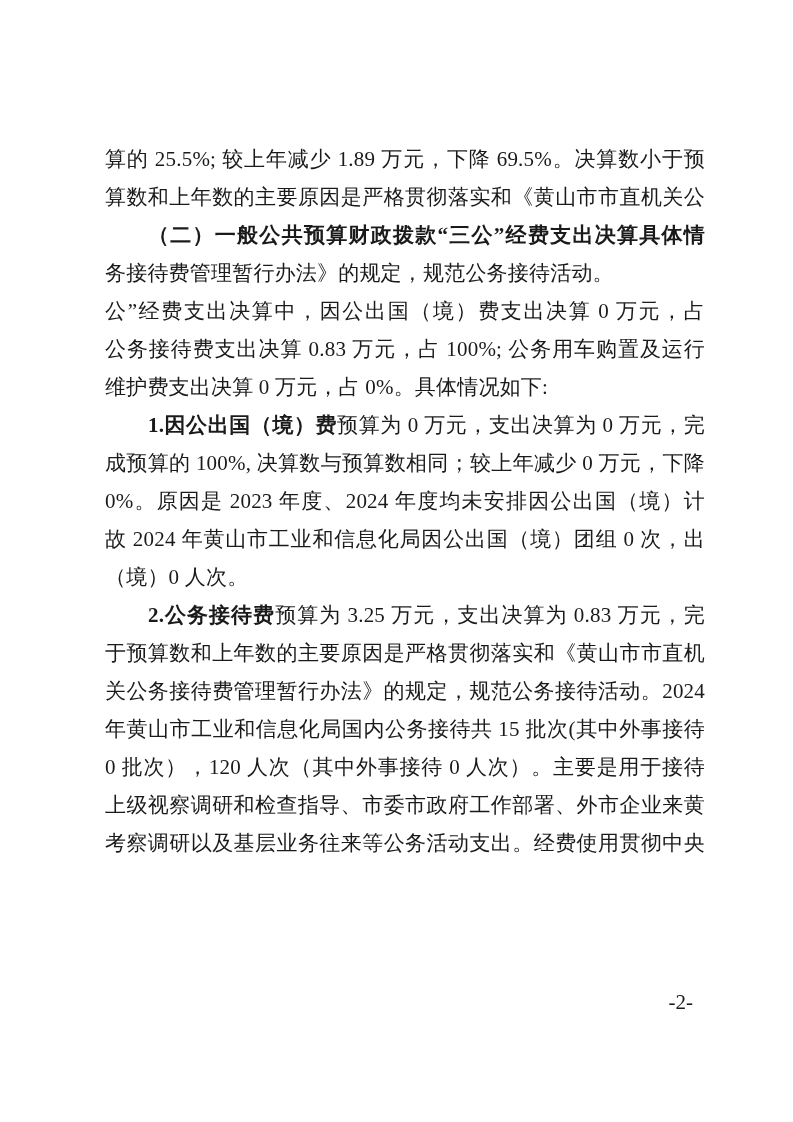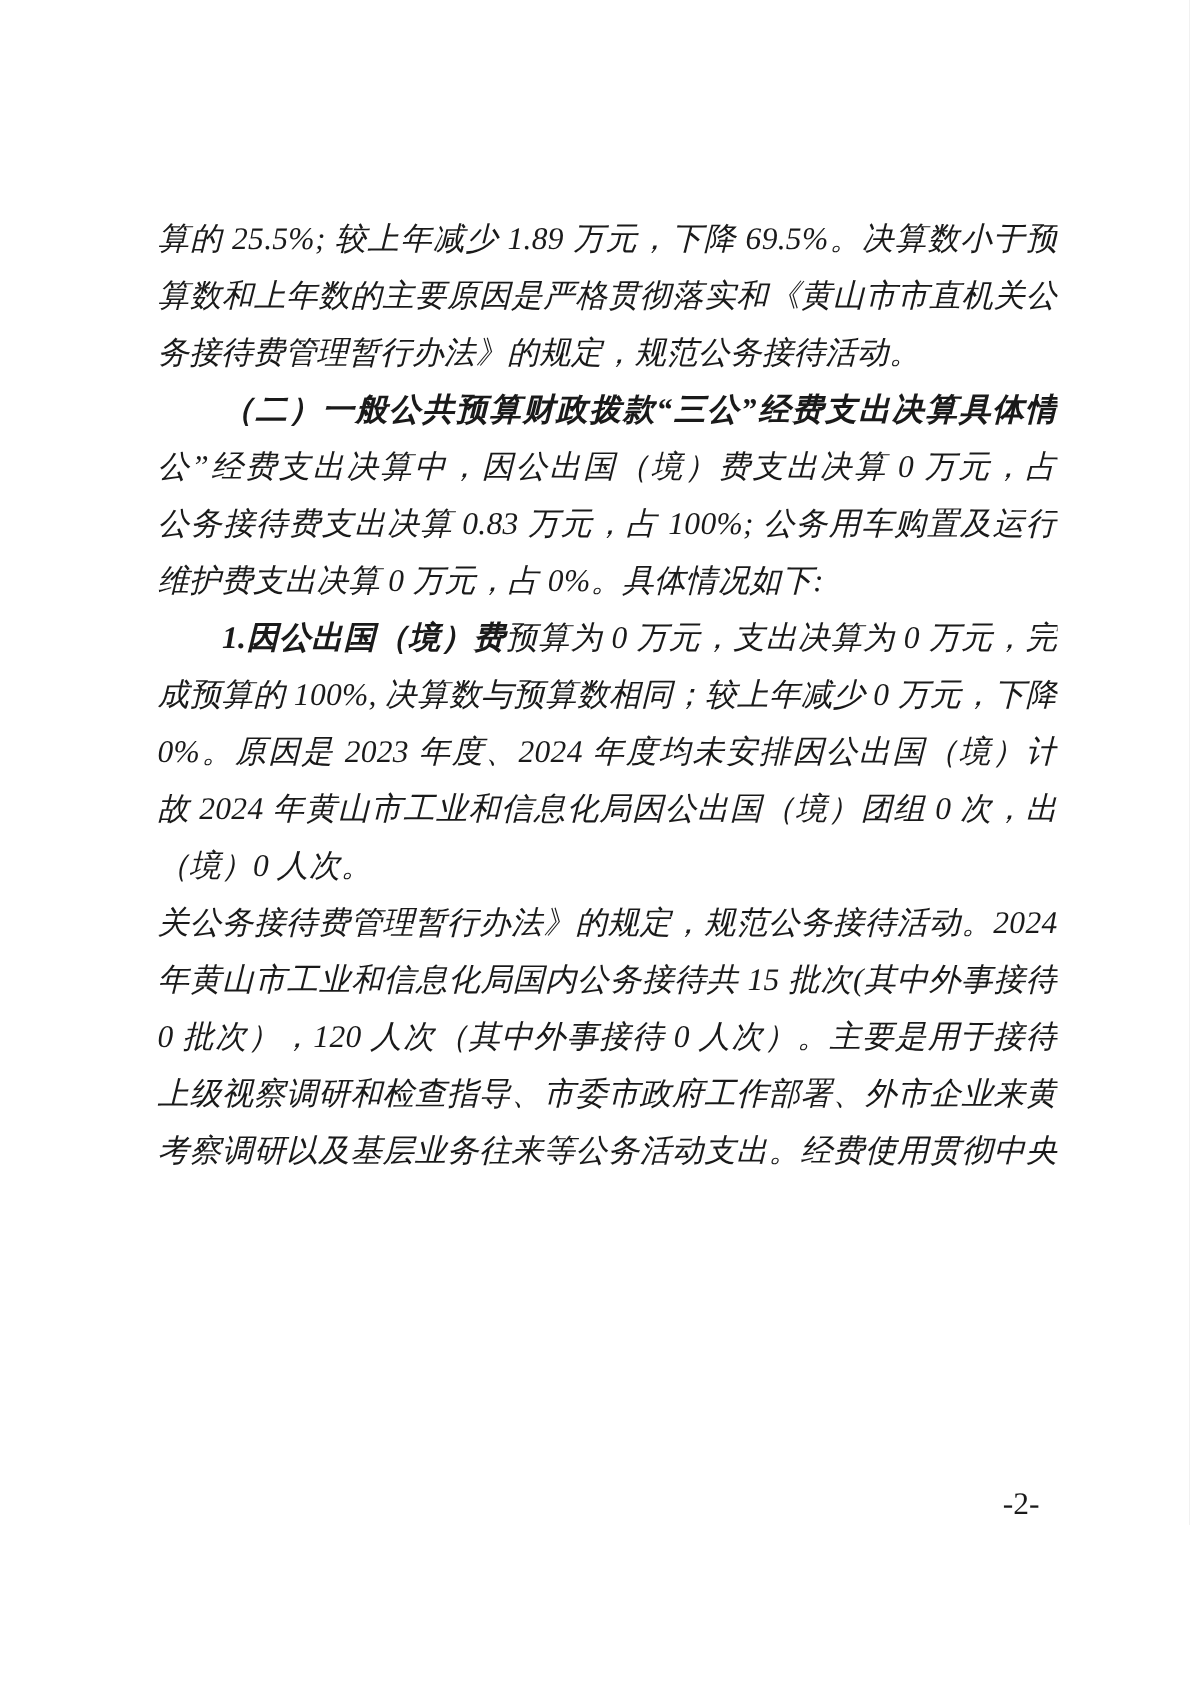--- a/index.html
+++ b/index.html
@@ -23,21 +23,20 @@
     top: 140px;
     width: 600px;
   }
   .line {
     font-size: 21px;
     height: 38px;
     line-height: 38px;
     text-align: justify;
     overflow: hidden;
     letter-spacing: 0.2px;
-    font-style: italic;
   }
   .line.justify {
     text-align-last: justify;
   }
   .line.indent {
     padding-left: 43px;
   }
   .seg.bold {
     font-weight: bold;
   }
@@ -50,30 +49,32 @@
     color: #1a1a1a;
   }
 </style>
 </head>
 <body>
 
 <div class="page">
   <div class="content">
       <div class="line justify"><span class="seg">算的 25.5%; 较上年减少 1.89 万元，下降 69.5%。决算数小于预</span></div>
       <div class="line justify"><span class="seg">算数和上年数的主要原因是严格贯彻落实和《黄山市市直机关公</span></div>
+      <div class="line indent justify"><span class="seg bold">（二）一般公共预算财政拨款“三公”经费支出决算具体情</span></div>
       <div class="line"><span class="seg">务接待费管理暂行办法》的规定，规范公务接待活动。</span></div>
-      <div class="line indent justify"><span class="seg bold">（二）一般公共预算财政拨款“三公”经费支出决算具体情</span></div>
       <div class="line justify"><span class="seg">公”经费支出决算中，因公出国（境）费支出决算 0 万元，占 0%;</span></div>
       <div class="line justify"><span class="seg">公务接待费支出决算 0.83 万元，占 100%; 公务用车购置及运行</span></div>
       <div class="line"><span class="seg">维护费支出决算 0 万元，占 0%。具体情况如下:</span></div>
       <div class="line indent justify"><span class="seg bold">1.因公出国（境）费</span><span class="seg">预算为 0 万元，支出决算为 0 万元，完</span></div>
       <div class="line justify"><span class="seg">成预算的 100%, 决算数与预算数相同；较上年减少 0 万元，下降</span></div>
       <div class="line justify"><span class="seg">0%。原因是 2023 年度、2024 年度均未安排因公出国（境）计划。</span></div>
       <div class="line justify"><span class="seg">故 2024 年黄山市工业和信息化局因公出国（境）团组 0 次，出国</span></div>
       <div class="line"><span class="seg">（境）0 人次。</span></div>
+      <div class="line indent justify"><span class="seg bold">2.公务接待费</span><span class="seg">预算为 3.25 万元，支出决算为 0.83 万元，完</span></div>
+      <div class="line justify"><span class="seg">于预算数和上年数的主要原因是严格贯彻落实和《黄山市市直机</span></div>
       <div class="line justify"><span class="seg">关公务接待费管理暂行办法》的规定，规范公务接待活动。2024</span></div>
       <div class="line justify"><span class="seg">年黄山市工业和信息化局国内公务接待共 15 批次(其中外事接待</span></div>
       <div class="line justify"><span class="seg">0 批次），120 人次（其中外事接待 0 人次）。主要是用于接待</span></div>
       <div class="line justify"><span class="seg">上级视察调研和检查指导、市委市政府工作部署、外市企业来黄</span></div>
       <div class="line justify"><span class="seg">考察调研以及基层业务往来等公务活动支出。经费使用贯彻中央</span></div>
     </div>
   <div class="page-number">-2-</div>
 </div>
 
 </body></html>

